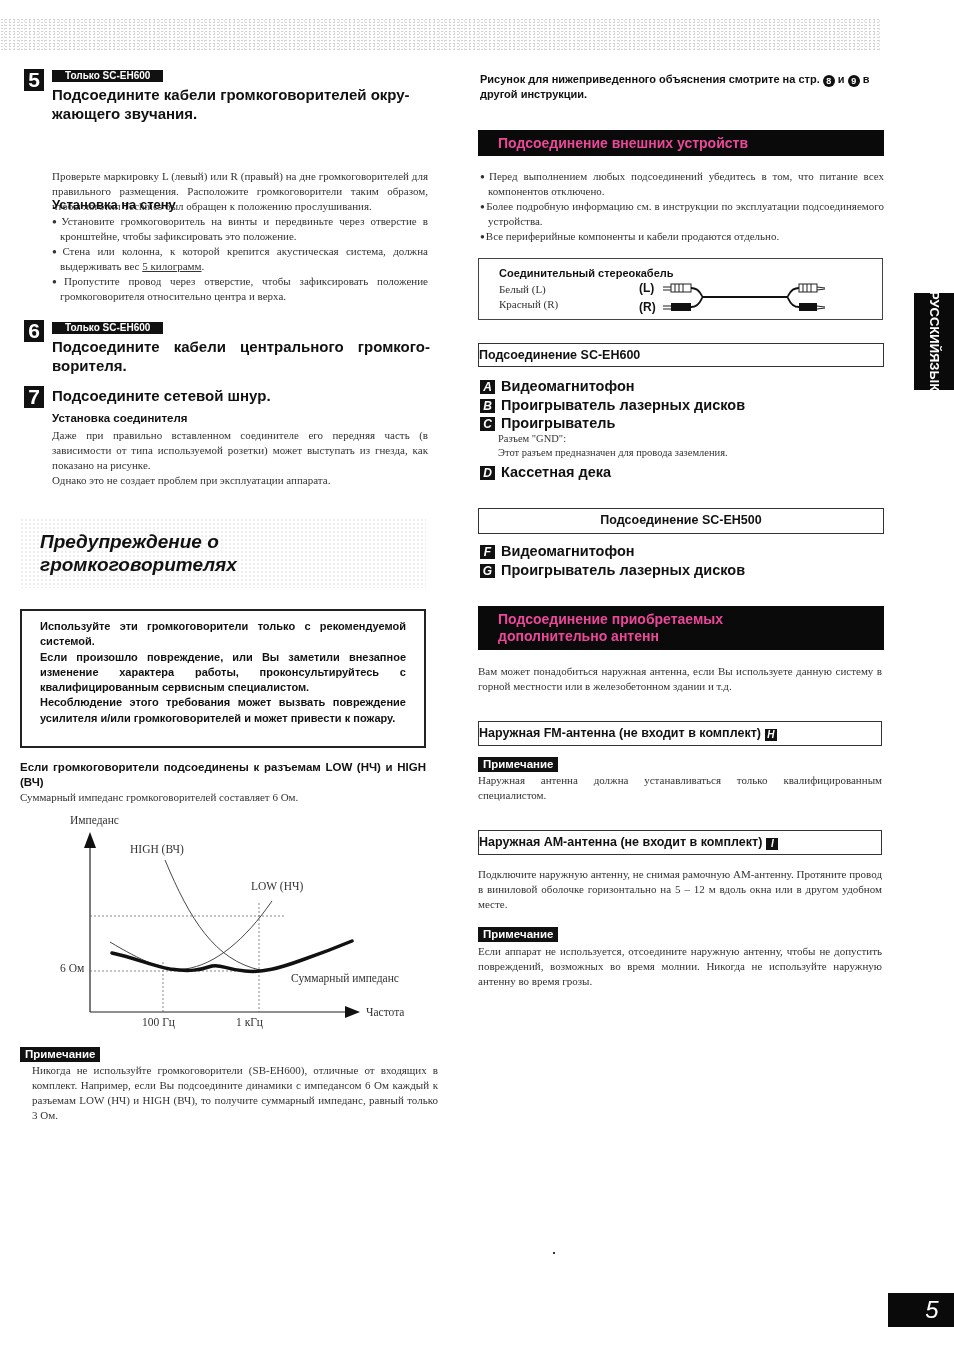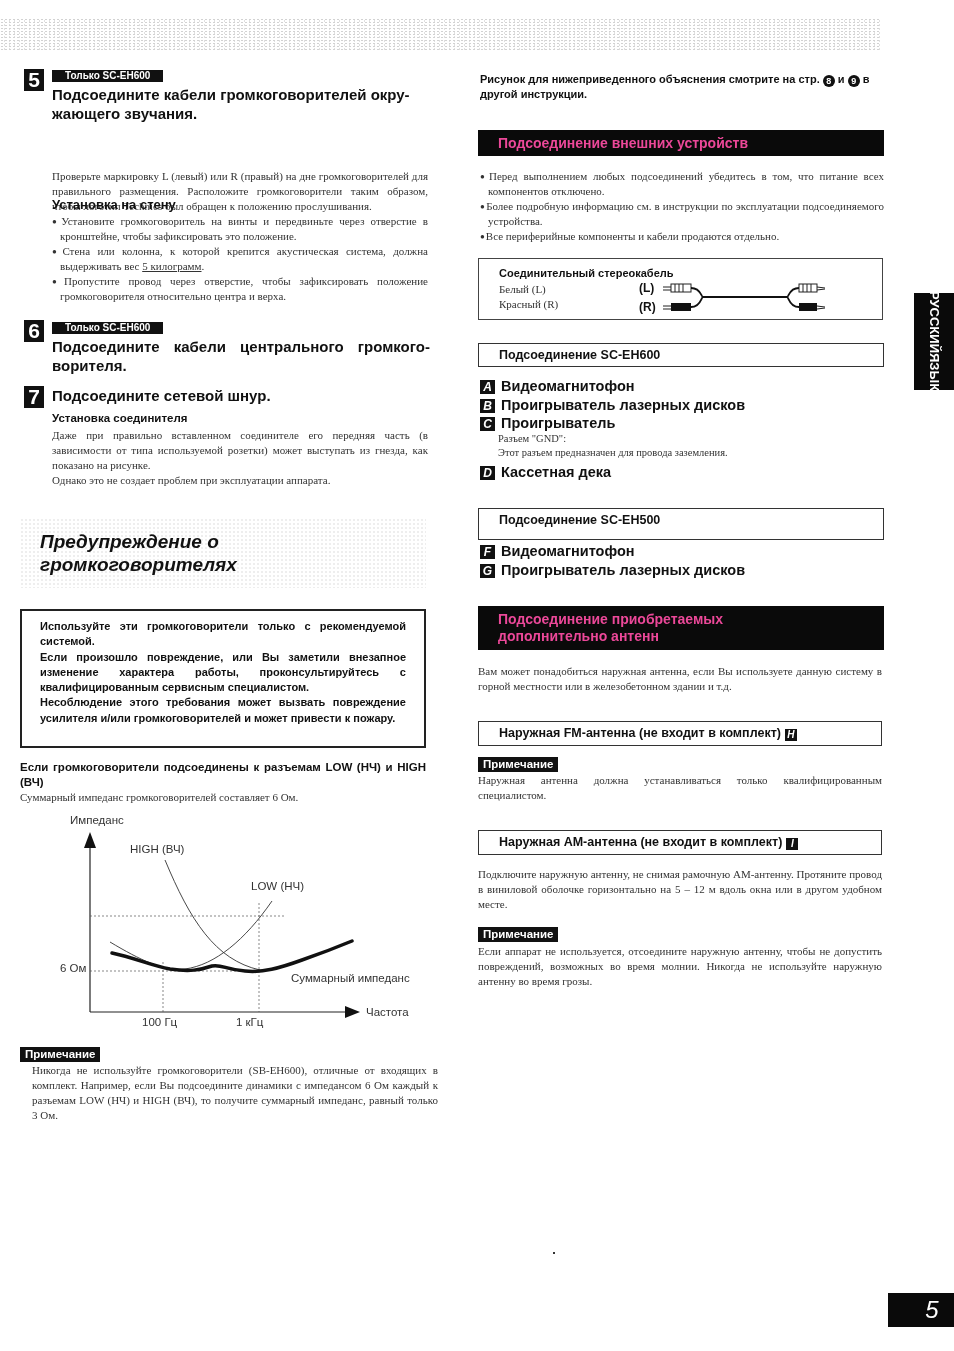--- a/index.html
+++ b/index.html
@@ -72,21 +72,21 @@
   }
 
   .black-bar {
     position: absolute; background: #0a0a0a; color: #ec4899;
     font-family: "Liberation Sans", sans-serif; font-weight: 700; font-size: 14px;
     padding-left: 20px;
   }
   .outline-bar {
     position: absolute; border: 1px solid #333; background: #fff;
     font-family: "Liberation Sans", sans-serif; font-weight: 700; font-size: 12.5px;
-    padding-left: 20px; line-height: 22px;
+    line-height: 22px;
   }
   .dev-item {
     position: absolute; font-family: "Liberation Sans", sans-serif; font-weight: 700;
     font-size: 14.5px; line-height: 19px; color: #111; white-space: nowrap;
   }
   .letter-badge {
     display: inline-block; width: 15px; height: 14px; background: #111; color: #fff;
     font-style: italic; font-size: 12px; line-height: 14px; text-align: center;
     margin-right: 6px; vertical-align: 0px;
   }
@@ -114,21 +114,21 @@
     line-height: 16px; text-align: center;
   }
   .page-num {
     position: absolute; left: 888px; top: 1293px; width: 66px; height: 34px;
     background: #0a0a0a; color: #fff;
     font-family: "Liberation Sans", sans-serif; font-style: italic; font-size: 24px;
     line-height: 34px; text-align: center; padding-left: 22px;
   }
 
   
-  .chart-lbl { position: absolute; font-family: Liberation Sans, sans-serif; font-size: 11.5px; color: #333; white-space: nowrap; }
+  .chart-lbl { position: absolute; font-family: Liberation Serif, serif; font-size: 11.5px; color: #333; white-space: nowrap; }
 </style>
 </head>
 <body>
 
 <div class="top-band"></div>
 
 <div class="step-num" style="left:24px;top:69px;">5</div>
 <div class="only-badge" style="left:52px;top:70px;">Только SC-EH600</div>
 <div class="h-step" style="left:52px;top:85px;width:378px;">
   <div>Подсоедините кабели громкоговорителей окру-</div>
@@ -250,21 +250,21 @@
 <div class="outline-bar" style="left:478px;top:343px;width:406px;height:24px;">Подсоединение SC-EH600</div>
 <div class="dev-item" style="left:480px;top:377px;"><span class="letter-badge">A</span><span>Видеомагнитофон</span></div>
 <div class="dev-item" style="left:480px;top:396px;"><span class="letter-badge">B</span><span>Проигрыватель лазерных дисков</span></div>
 <div class="dev-item" style="left:480px;top:414px;"><span class="letter-badge">C</span><span>Проигрыватель</span></div>
 <div class="body-txt" style="left:498px;top:432px;font-size:10.5px;line-height:14px;">
   <div>Разъем "GND":</div>
   <div>Этот разъем предназначен для провода заземления.</div>
 </div>
 <div class="dev-item" style="left:480px;top:463px;"><span class="letter-badge">D</span><span>Кассетная дека</span></div>
 
-<div class="outline-bar" style="left:478px;top:508px;width:406px;height:32px;">Подсоединение SC-EH500</div>
+<div class="outline-bar" style="left:478px;top:508px;width:406px;height:26px;text-align:center;">Подсоединение SC-EH500</div>
 <div class="dev-item" style="left:480px;top:542px;"><span class="letter-badge">F</span><span>Видеомагнитофон</span></div>
 <div class="dev-item" style="left:480px;top:561px;"><span class="letter-badge">G</span><span>Проигрыватель лазерных дисков</span></div>
 
 <div class="black-bar" style="left:478px;top:606px;width:406px;height:44px;padding-top:5px;line-height:17px;">
   <div>Подсоединение приобретаемых</div>
   <div>дополнительно антенн</div>
 </div>
 <div class="body-txt" style="left:478px;top:664px;width:404px;">Вам может понадобиться наружная антенна, если Вы используете данную систему в горной местности или в железобетонном здании и т.д.</div>
 
 <div class="outline-bar" style="left:478px;top:721px;width:404px;height:25px;font-size:12.5px;"><span>Наружная FM-антенна (не входит в комплект)</span><span class="small-letter">H</span></div>

